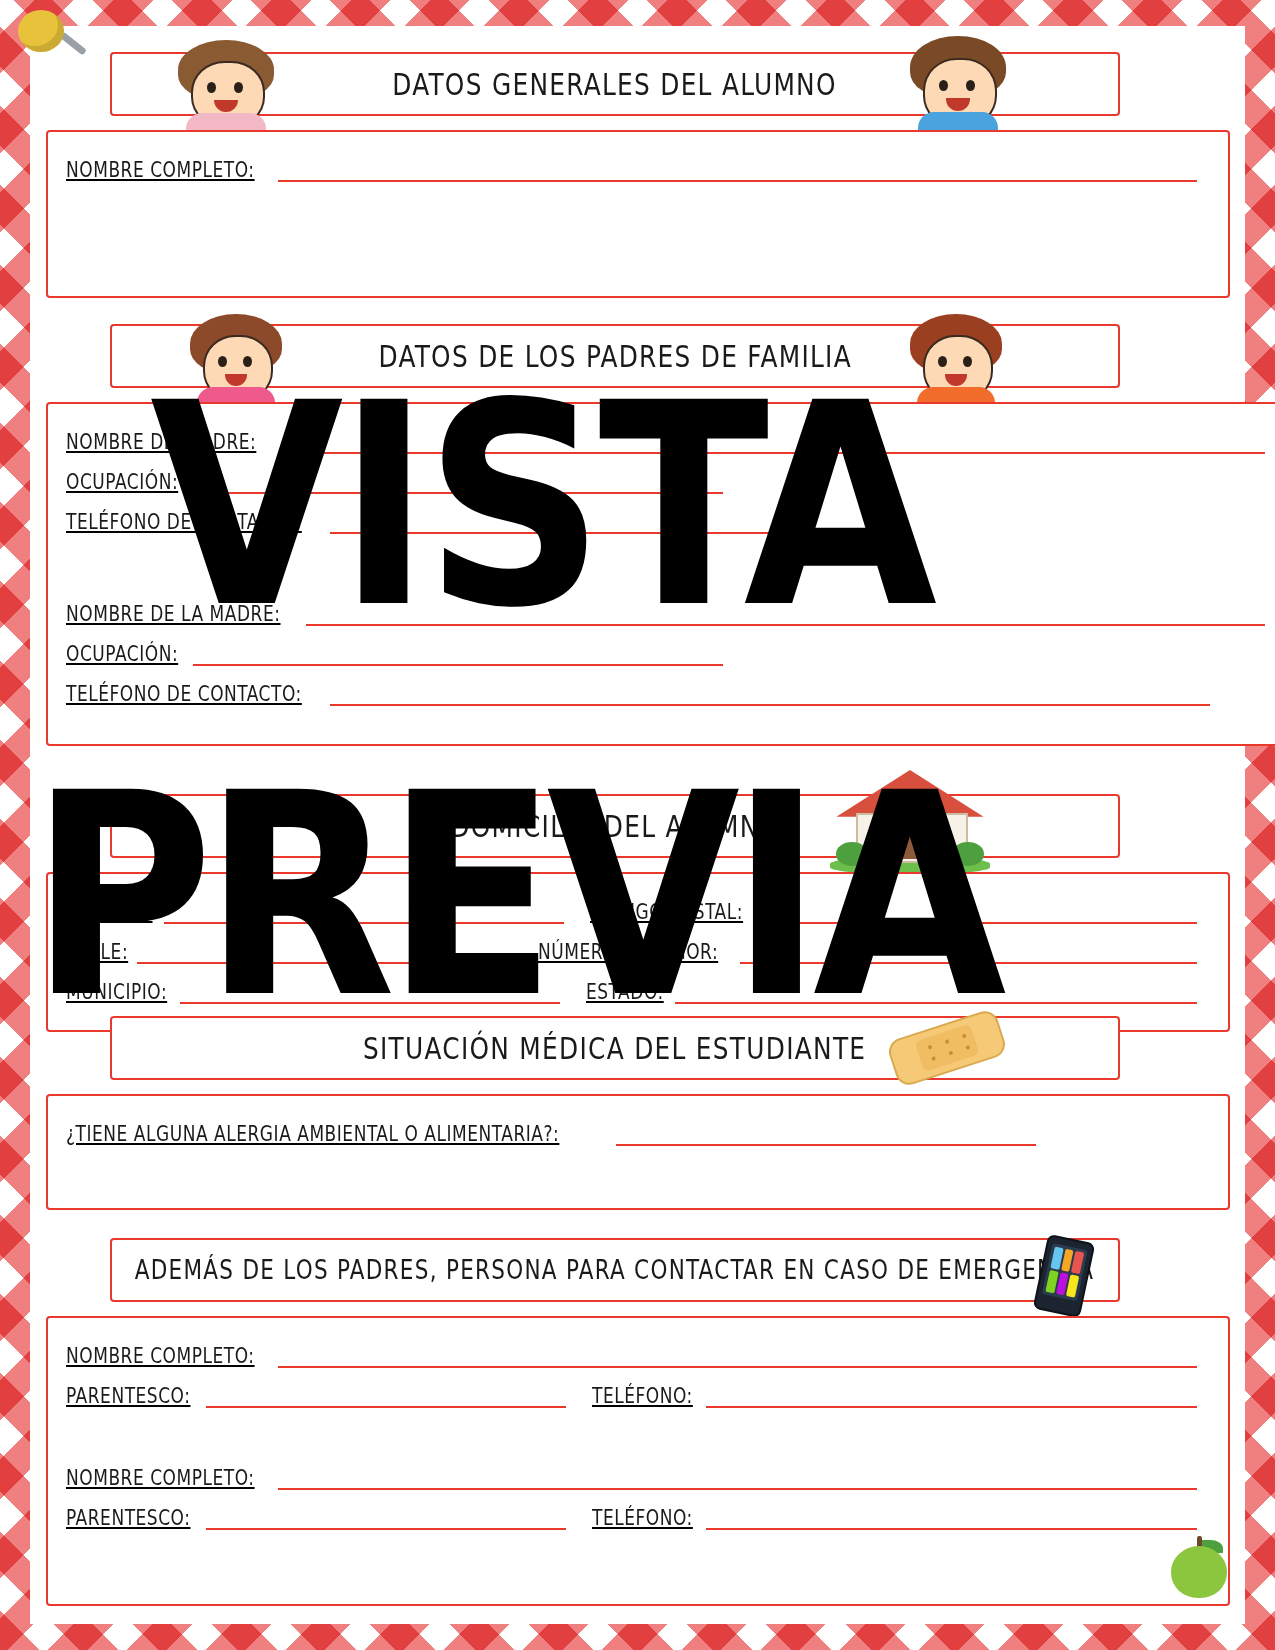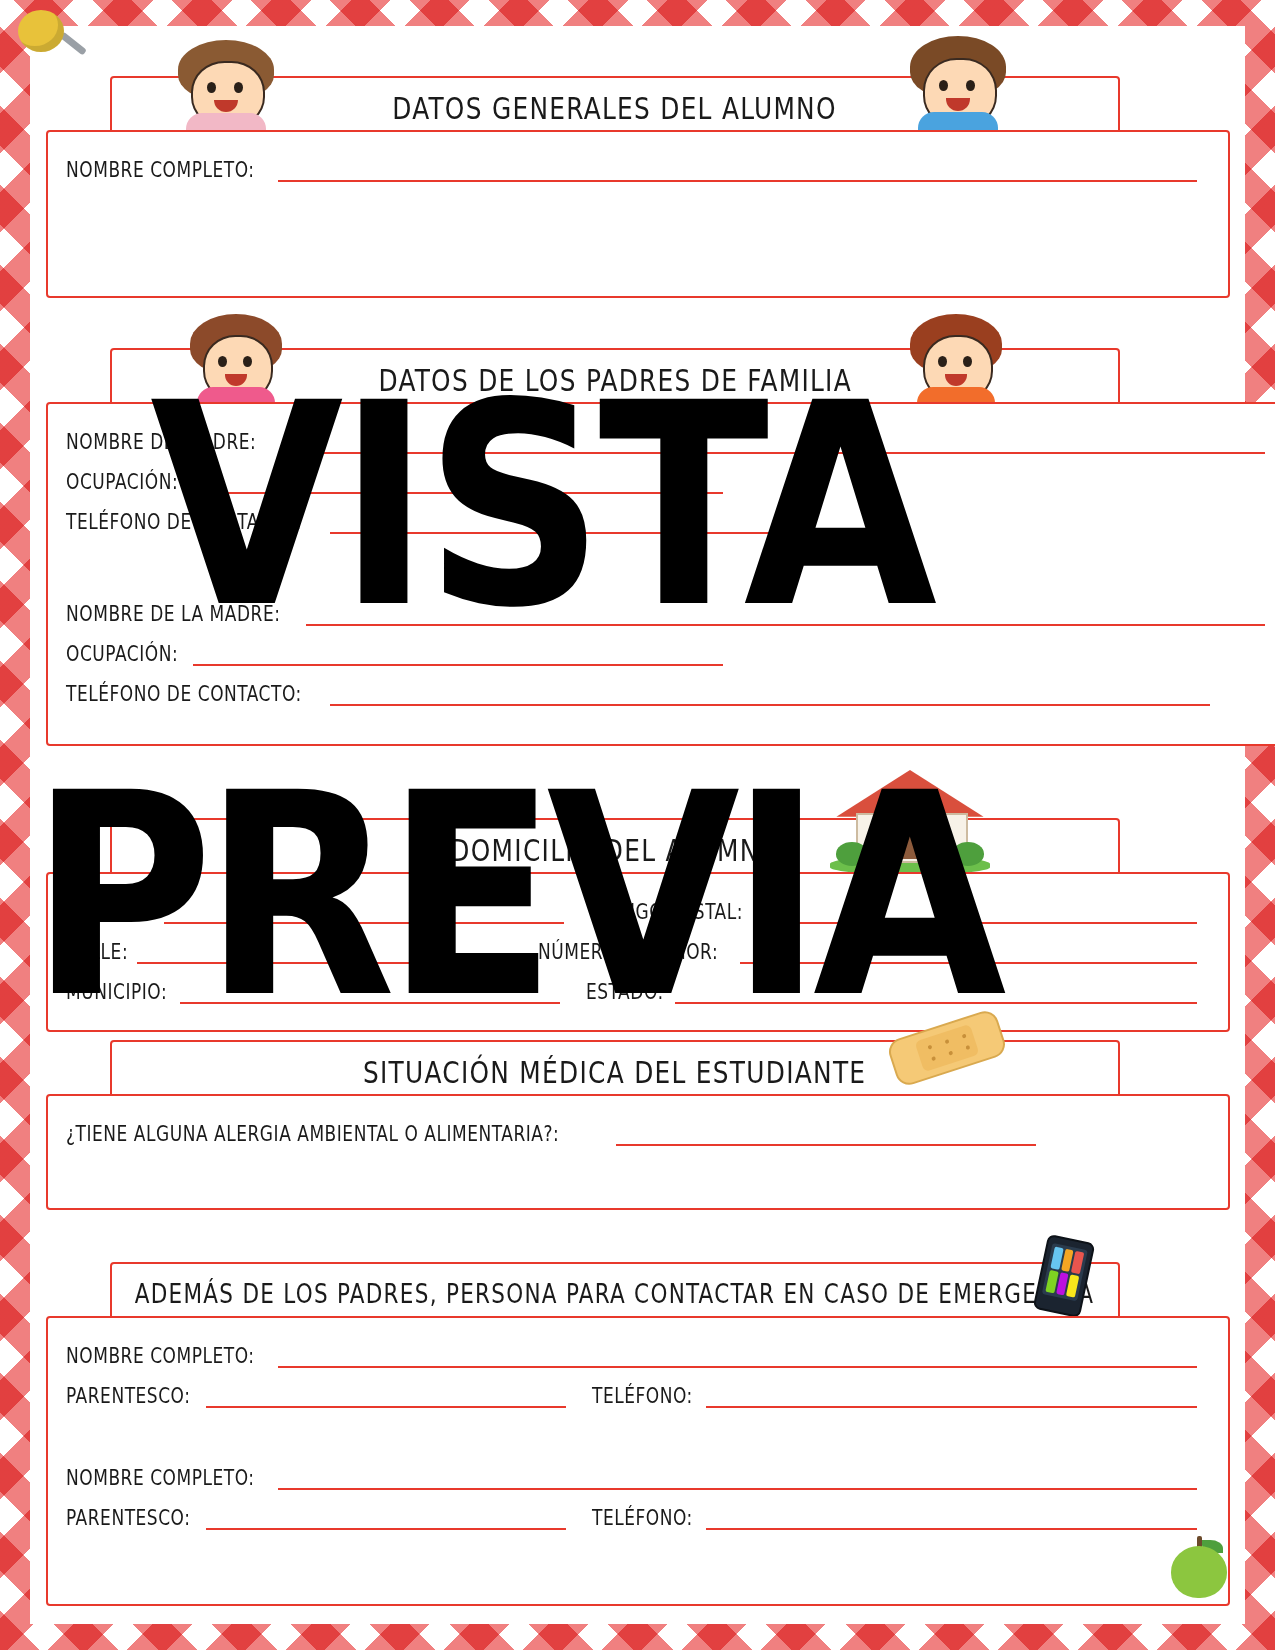--- a/index.html
+++ b/index.html
@@ -48,35 +48,35 @@
     box-sizing: border-box;
     border: 2.5px solid #e8392c;
     border-radius: 4px;
     background: #ffffff;
   }
 
   .title-band {
     display: flex;
     align-items: center;
     justify-content: center;
-    margin-top: 24px;
   }
   .title-text {
     font-family: "DejaVu Sans Condensed", "Liberation Sans Narrow", "Liberation Sans", sans-serif;
     font-size: 30px;
     letter-spacing: 1.4px;
     color: #1a1a1a;
     text-transform: uppercase;
     white-space: nowrap;
     transform: scaleX(0.92);
   }
   .title-text.small { font-size: 26px; }
 
   .field-band {
     padding: 10px 31px 12px 18px;
+    text-decoration: underline;
   }
 
   
   .row {
     display: flex;
     align-items: flex-end;
     height: 40px;
   }
   .lbl {
     font-family: "DejaVu Sans Condensed", "Liberation Sans Narrow", "Liberation Sans", sans-serif;

